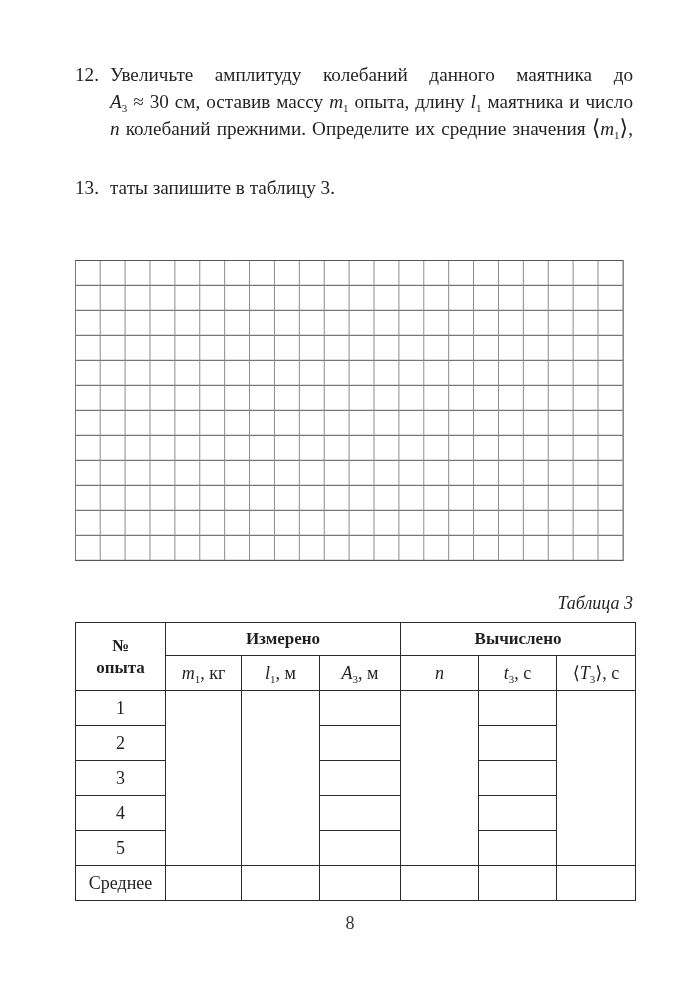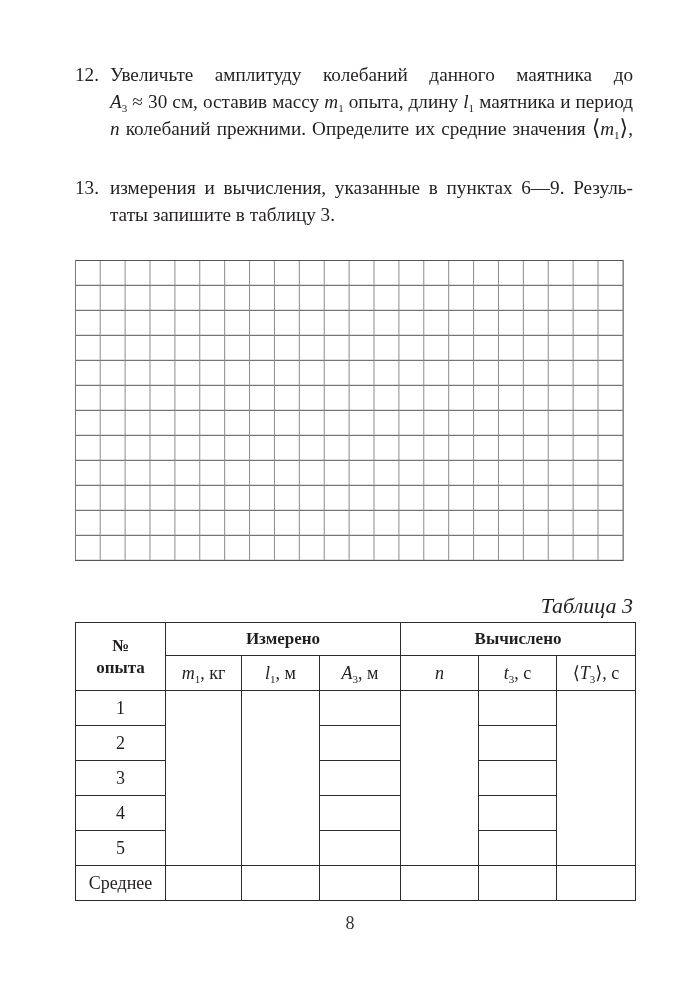--- a/index.html
+++ b/index.html
@@ -90,21 +90,21 @@
       border-bottom: 1.3px solid #555;
     }
 
     
     .caption {
       position: absolute;
       right: 67px;
       top: 593px;
       font-family: "Liberation Serif", "DejaVu Serif", serif;
       font-style: italic;
-      font-size: 22px;
+      font-size: 18px;
     }
 
     
     table.data {
       position: absolute;
       left: 75px;
       top: 622px;
       width: 560px;
       border-collapse: collapse;
       table-layout: fixed;
@@ -150,29 +150,28 @@
   </style>
 </head>
 <body>
 
 <div class="page">
 
   <div class="task" id="task12">
     <span class="task-num">12.</span>
     <div class="task-body">
         <span class="task-line"><span>Увеличьте амплитуду колебаний данного маятника до</span></span>
-        <span class="task-line"><span class="ital">A</span><sub class="s">3</sub><span> ≈ 30 см, оставив массу </span><span class="ital">m</span><sub class="s">1</sub><span> опыта, длину </span><span class="ital">l</span><sub class="s">1</sub><span> маятника и период</span></span>
+        <span class="task-line"><span class="ital">A</span><sub class="s">3</sub><span> ≈ 30 см, оставив массу </span><span class="ital">m</span><sub class="s">1</sub><span> опыта, длину </span><span class="ital">l</span><sub class="s">1</sub><span> маятника и число</span></span>
         <span class="task-line"><span class="ital">n</span><span> колебаний прежними. Определите их средние значения </span><span class="angle">⟨</span><span class="ital">m</span><sub class="s">1</sub><span class="angle">⟩</span><span>,</span></span>
       </div>
   </div>
 
   <div class="task" id="task13">
     <span class="task-num">13.</span>
     <div class="task-body">
-        <span class="task-line"><span>измерения и вычисления, указанные в пунктах 6—9. Резуль-</span></span>
         <span class="task-line last"><span>таты запишите в таблицу 3.</span></span>
       </div>
   </div>
 
   <div class="grid"></div>
 
   <div class="caption">Таблица 3</div>
 
   <table class="data">
     <colgroup>

